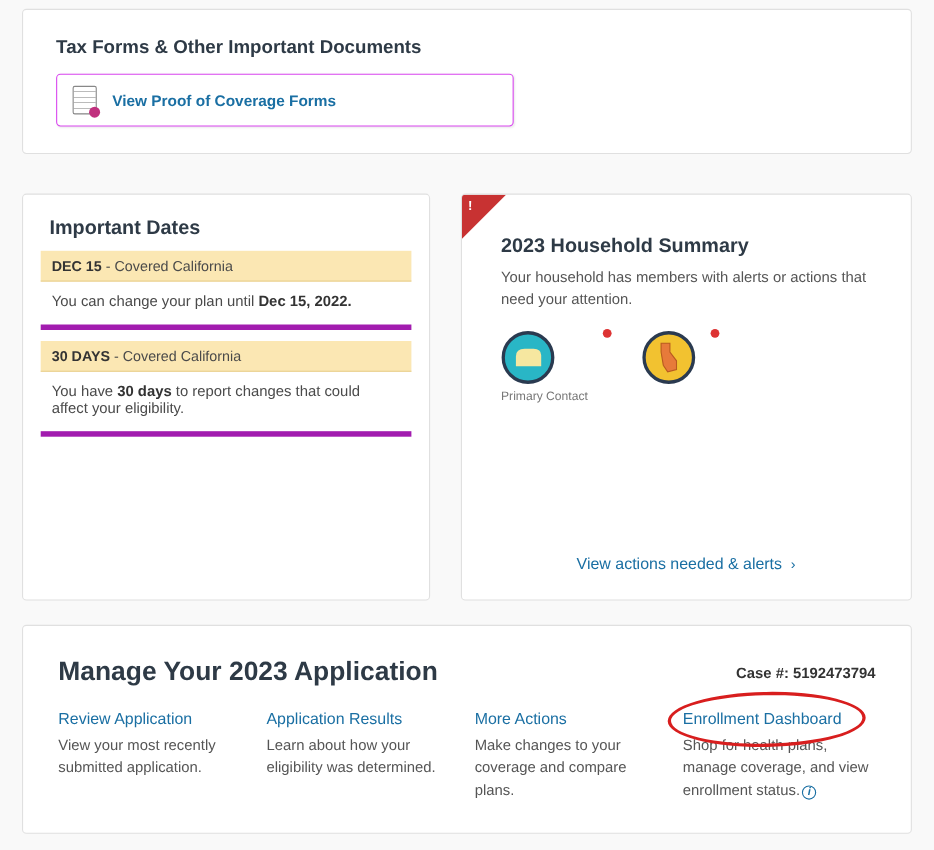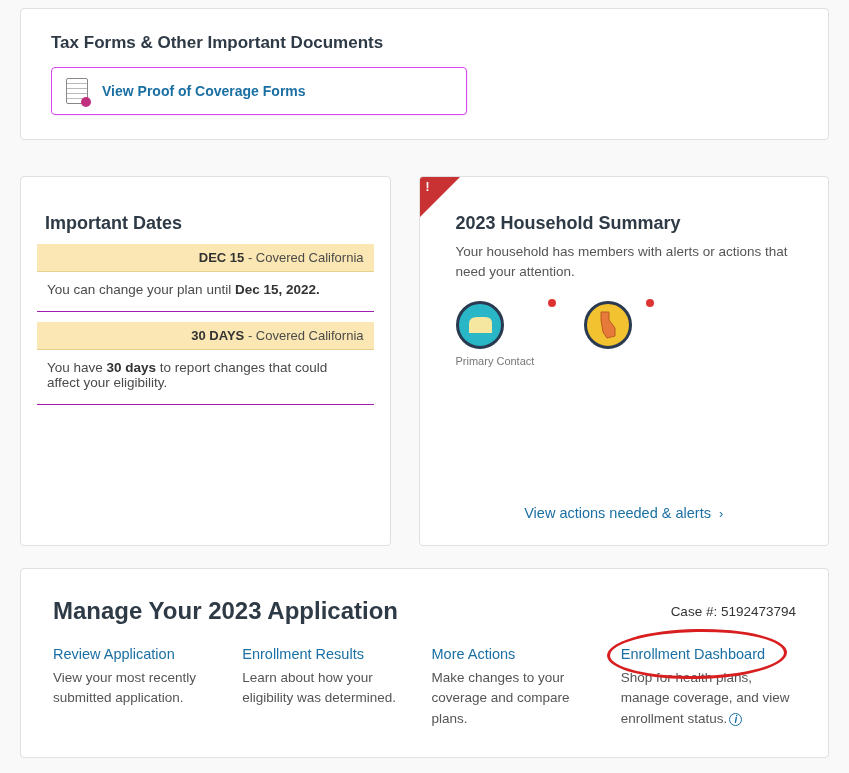--- a/index.html
+++ b/index.html
@@ -54,39 +54,38 @@
 
   .row2 {
     display: flex;
     gap: 28px;
     margin-bottom: 22px;
   }
   .dates-card, .summary-card {
     flex: 1;
     min-height: 370px;
   }
-  .dates-card { padding: 36px 16px; }
+  .dates-card { padding: 20px 16px; }
   .dates-card h2 {
     font-size: 18px; font-weight: 700; color: #2e3a46;
     margin: 0 8px 10px 8px;
   }
   .date-banner {
     background: #fbe7b3;
     padding: 6px 10px;
     font-size: 13px;
     color: #4a4a4a;
     border-bottom: 1px solid #e8d08f;
-    text-align: right;
   }
   .date-banner b { color: #333; }
   .date-detail {
     font-size: 13.5px;
     color: #4a4a4a;
     padding: 10px 10px 14px 10px;
-    border-bottom: 1px solid #a21caf;
+    border-bottom: 5px solid #a21caf;
     margin-bottom: 10px;
   }
   .date-detail b { color: #333; }
 
   .summary-card { padding: 36px 36px 24px 36px; display:flex; flex-direction:column; }
   .alert-corner {
     position: absolute;
     top: 0; left: 0;
     width: 0; height: 0;
     border-top: 40px solid #c83232;
@@ -131,21 +130,21 @@
   .actions-link .chevron { margin-left:4px; font-size:13px; }
 
   .manage-card { padding: 28px 32px; }
   .manage-head {
     display: flex; justify-content: space-between; align-items:center;
     margin-bottom: 20px;
   }
   .manage-head h2 {
     font-size: 24px; font-weight: 700; color: #2e3a46;
   }
-  .case-num { font-size: 13.5px; color: #333; }
+  .case-num { font-size: 13.5px; color: #333; font-weight: bold; }
   .manage-grid {
     display: grid;
     grid-template-columns: repeat(4, 1fr);
     gap: 14px;
   }
   .manage-col { position: relative; }
   .manage-col a.mlink {
     color: #1a6fa3; font-size: 14.5px; text-decoration: none;
     display:inline-block; margin-bottom:6px;
     position: relative;
@@ -237,21 +236,21 @@
     <div class="case-num">
       <span>Case #: </span><span>5192473794</span>
     </div>
   </div>
   <div class="manage-grid">
     <div class="manage-col">
       <a class="mlink" href="#">Review Application</a>
       <p>View your most recently submitted application.</p>
     </div>
     <div class="manage-col">
-      <a class="mlink" href="#">Enrollment Results</a>
+      <a class="mlink" href="#">Application Results</a>
       <p>Learn about how your eligibility was determined.</p>
     </div>
     <div class="manage-col">
       <a class="mlink" href="#">More Actions</a>
       <p>Make changes to your coverage and compare plans.</p>
     </div>
     <div class="manage-col">
       <div class="red-ellipse"></div>
       <a class="mlink" href="#">Enrollment Dashboard</a>
       <p>

